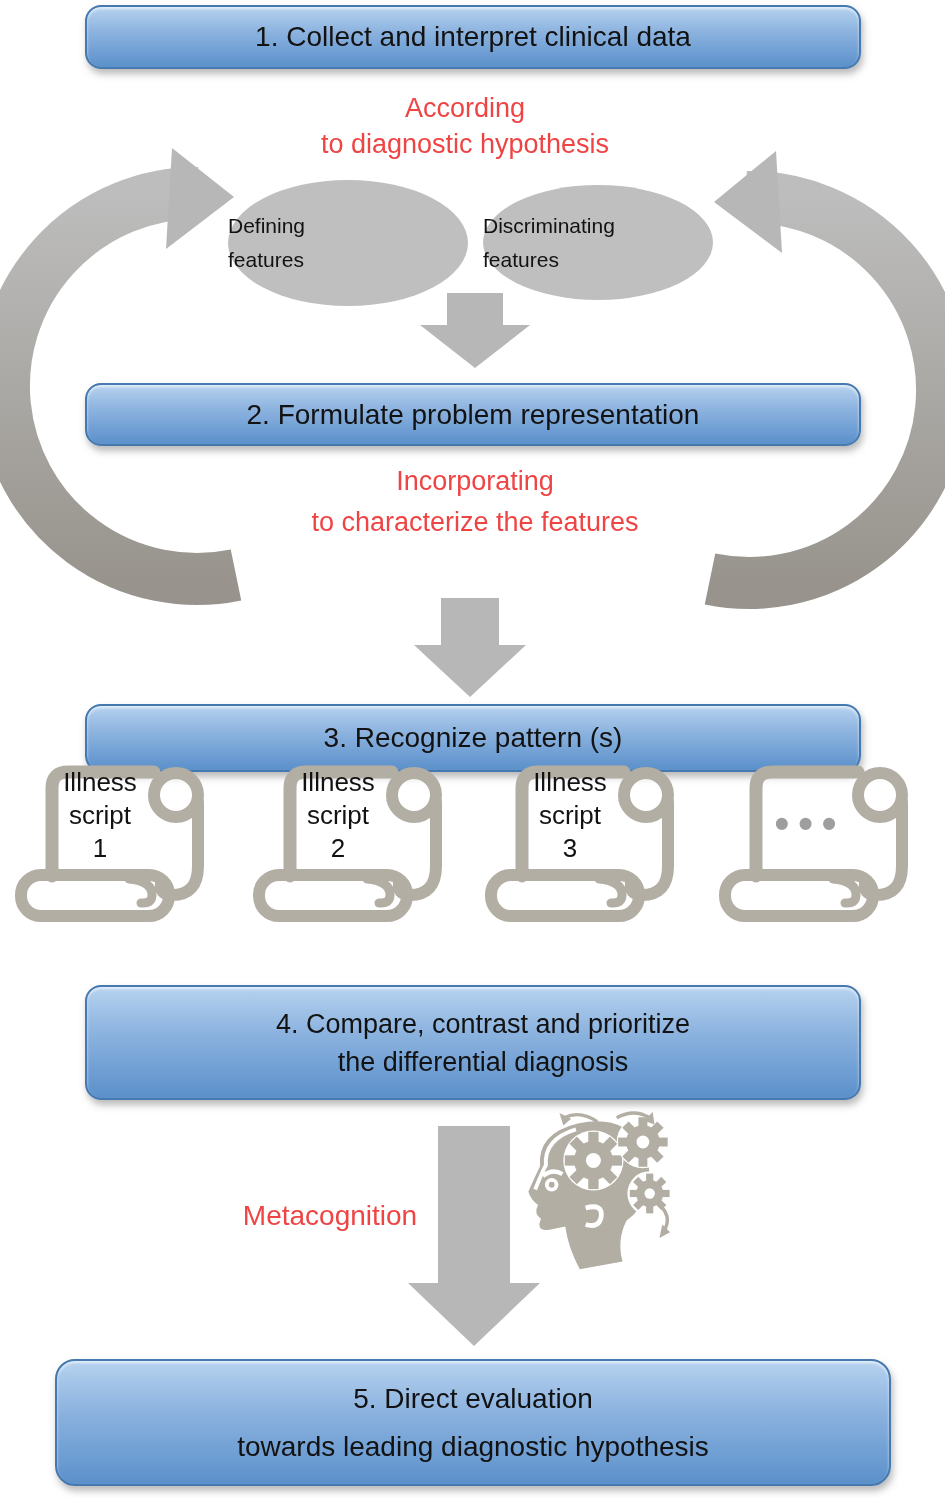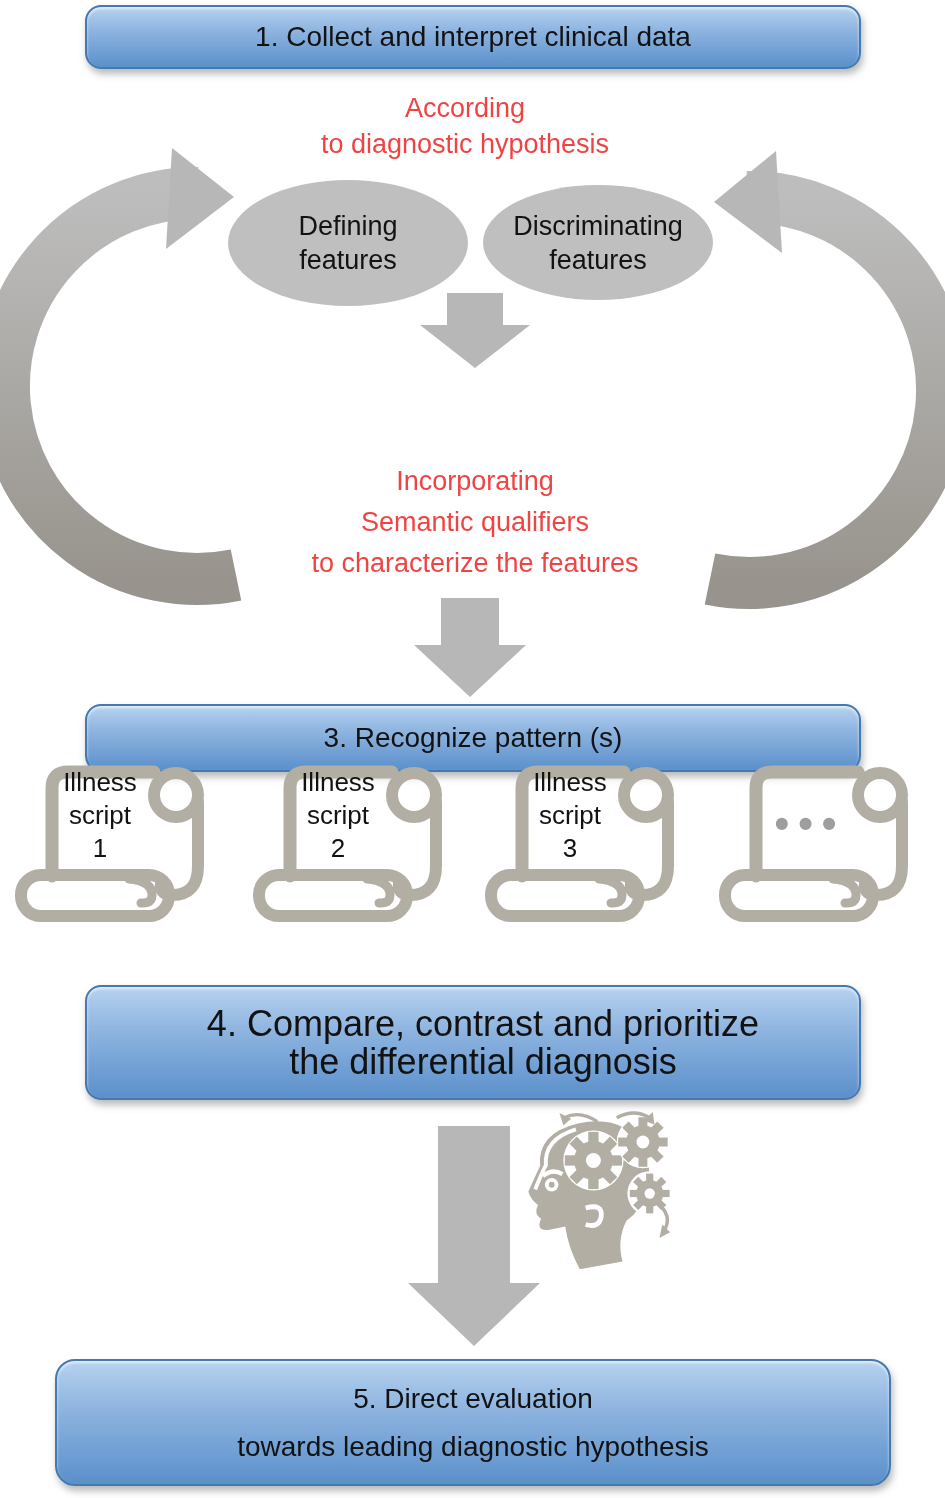--- a/index.html
+++ b/index.html
@@ -10,22 +10,22 @@
     justify-content:center;align-items:center;text-align:center;
     font-size:28px;line-height:38px;border-radius:16px;border:2px solid #4579af;
     background:linear-gradient(180deg,#b6d2ef 0%,#8fb5e0 38%,#6d9dd3 78%,#5b90c9 100%);
     box-shadow:2px 5px 7px rgba(120,120,120,.5), inset 0 2px 3px rgba(255,255,255,.65);}
   .annot{position:absolute;text-align:center;font-size:27px;color:#ef4444;}
   .annot div{white-space:nowrap;}
   .according{left:170px;top:90px;width:590px;line-height:36px;}
   .incorporating{left:180px;top:461px;width:590px;line-height:41px;}
   .meta-label{left:180px;top:1200px;width:300px;font-size:28px;}
   .ellipse{position:absolute;background:#bfbfbf;border-radius:50%;display:flex;
-    flex-direction:column;align-items:center;justify-content:center;
-    font-size:27px;line-height:34px;text-align:center;}
+    flex-direction:column;align-items:flex-start;justify-content:center;
+    font-size:21px;line-height:34px;text-align:center;}
   .scroll{position:absolute;width:222px;height:192px;top:748px;}
   .scroll svg{position:absolute;left:0;top:0;}
   .scroll-text{position:absolute;left:12px;top:18px;width:160px;text-align:center;
     font-size:26px;line-height:33px;}
   .scroll-dots{position:absolute;left:12px;top:52px;width:172px;text-align:center;
     font-size:42px;letter-spacing:9px;color:#a09d9d;font-weight:bold;}
   .head-icon{position:absolute;left:508px;top:1110px;}
 </style>
 </head>
 <body>
@@ -69,24 +69,26 @@
   <div class="ellipse" style="left:228px;top:180px;width:240px;height:126px;">
     <div>Defining</div>
     <div>features</div>
   </div>
 
   <div class="ellipse" style="left:483px;top:185px;width:230px;height:115px;">
     <div>Discriminating</div>
     <div>features</div>
   </div>
 
+  <div class="step-box" style="left:85px;top:383px;width:776px;height:63px;">
+    <span>2. Formulate problem representation</span>
+  </div>
 
   <div class="annot incorporating">
     <div>Incorporating</div>
-    <div>Semantic qualifiers</div>
     <div>to characterize the features</div>
   </div>
 
   <div class="step-box" style="left:85px;top:704px;width:776px;height:68px;">
     <span>3. Recognize pattern (s)</span>
   </div>
 
   <div class="scroll" style="left:8px;">
     <svg width="222" height="192" viewBox="0 0 222 192">
       <g fill="none" stroke="#b3aea3" stroke-linecap="round" stroke-linejoin="round">
@@ -144,25 +146,26 @@
         <path d="M 44 128 L 44 40 Q 44 24 60 24 L 146 24" stroke-width="13"></path>
         <circle cx="168" cy="47" r="22" stroke-width="12"></circle>
         <path d="M 190 54 L 190 118 Q 190 147 164 147 Q 151 146 153 136" stroke-width="12"></path>
         <rect x="13" y="127" width="148" height="41" rx="20" stroke-width="12"></rect>
         <path d="M 121 131 Q 144 133 144 147 Q 144 156 133 155" stroke-width="9"></path>
       </g>
     </svg>
     <div class="scroll-dots">•••</div>
   </div>
 
-  <div class="step-box" style="left:85px;top:985px;width:776px;height:115px;font-size:36px;padding-left:20px;">
+  <div class="step-box" style="left:85px;top:985px;width:776px;height:115px;font-size:27px;padding-left:20px;">
     <div>4. Compare, contrast and prioritize</div>
     <div>the differential diagnosis</div>
   </div>
 
+  <div class="annot meta-label">Metacognition</div>
 
   <svg class="head-icon" width="165" height="165" viewBox="0 0 170 170">
     <defs>
       <g id="gear">
         <circle r="17"></circle>
         <rect x="-4.5" y="-25" width="9" height="10"></rect>
         <rect x="-4.5" y="-25" width="9" height="10" transform="rotate(45)"></rect>
         <rect x="-4.5" y="-25" width="9" height="10" transform="rotate(90)"></rect>
         <rect x="-4.5" y="-25" width="9" height="10" transform="rotate(135)"></rect>
         <rect x="-4.5" y="-25" width="9" height="10" transform="rotate(180)"></rect>

